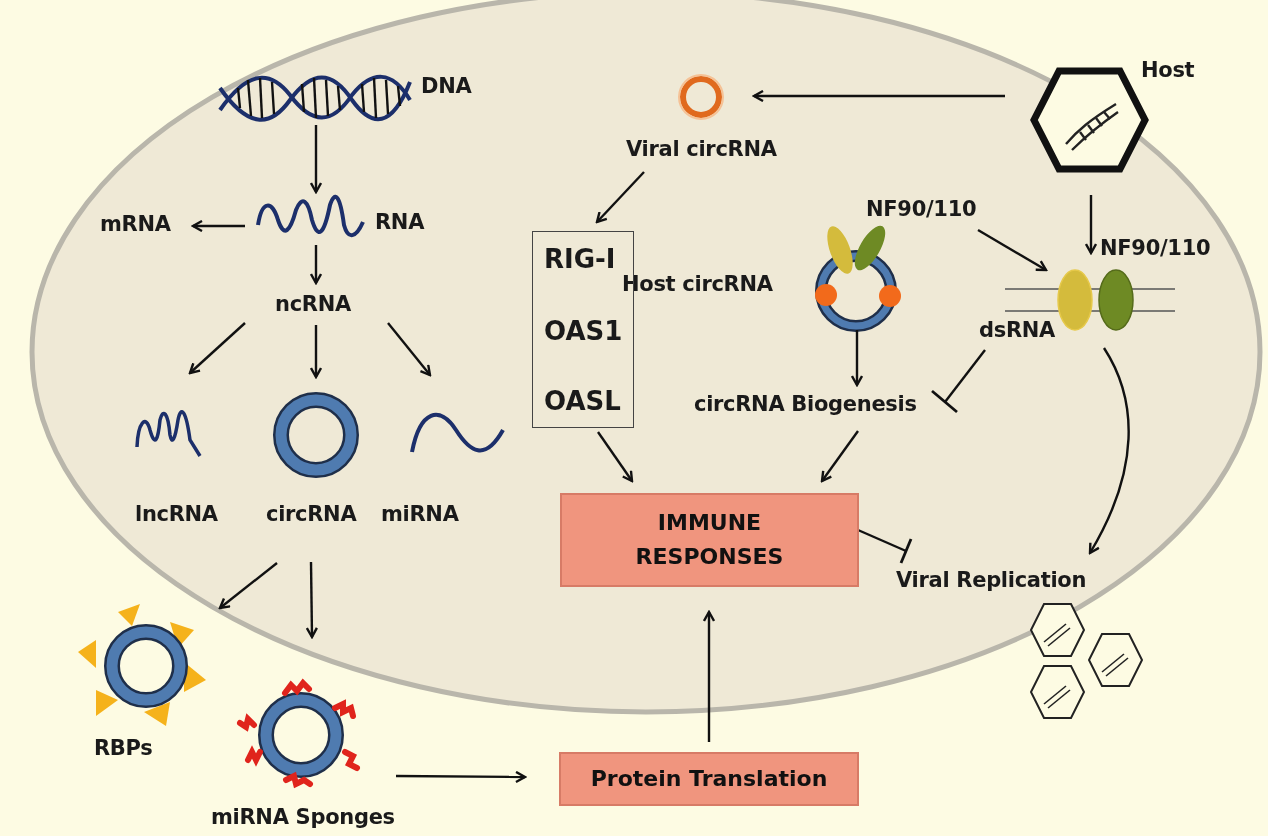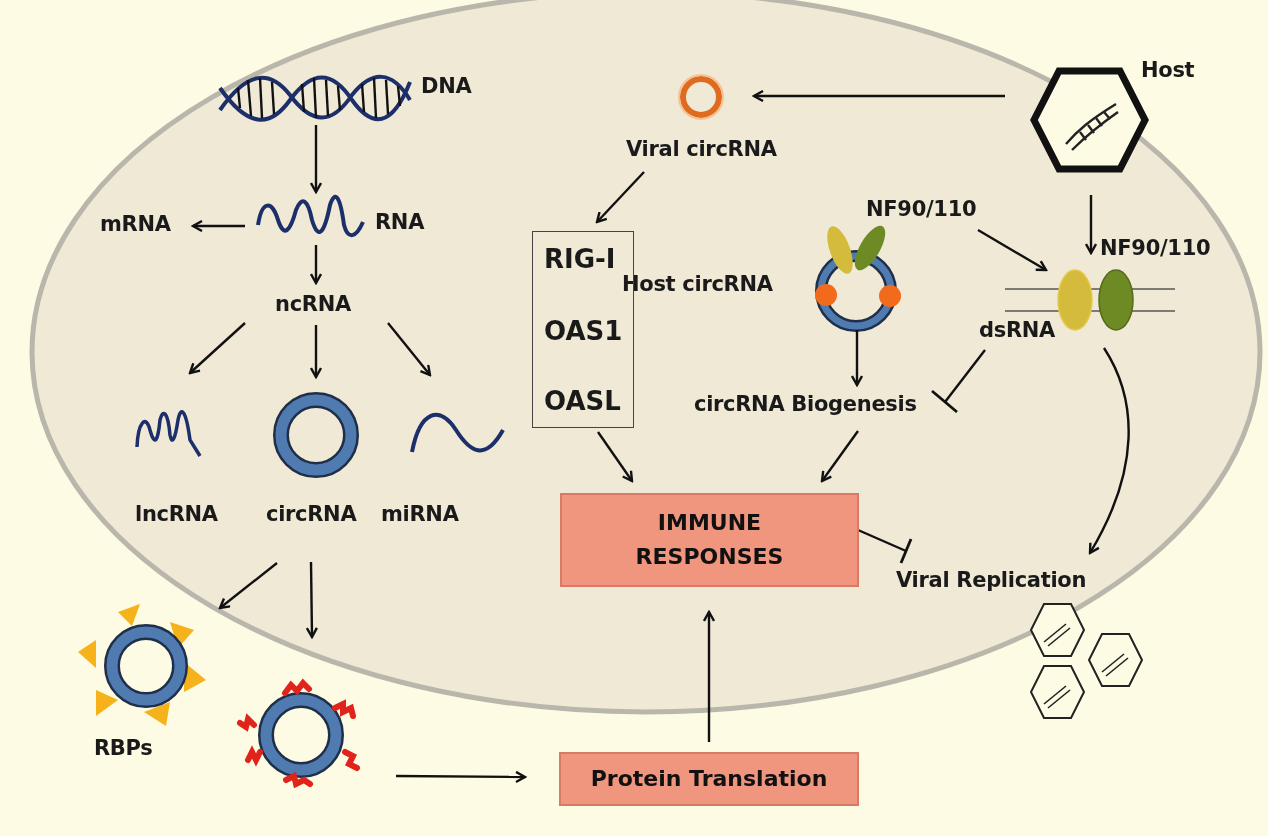--- a/index.html
+++ b/index.html
@@ -159,20 +159,21 @@
 </svg>
 
 <div class="lbl" style="left:421px;top:74px">DNA</div>
 <div class="lbl" style="left:375px;top:210px">RNA</div>
 <div class="lbl" style="left:100px;top:212px">mRNA</div>
 <div class="lbl" style="left:275px;top:292px">ncRNA</div>
 <div class="lbl" style="left:135px;top:502px">lncRNA</div>
 <div class="lbl" style="left:266px;top:502px">circRNA</div>
 <div class="lbl" style="left:381px;top:502px">miRNA</div>
 <div class="lbl" style="left:94px;top:736px">RBPs</div>
+<div class="lbl" style="left:211px;top:805px">miRNA Sponges</div>
 <div class="lbl" style="left:626px;top:137px">Viral circRNA</div>
 <div class="lbl" style="left:1141px;top:58px">Host</div>
 <div class="lbl" style="left:622px;top:272px">Host circRNA</div>
 <div class="lbl" style="left:866px;top:197px">NF90/110</div>
 <div class="lbl" style="left:1100px;top:236px">NF90/110</div>
 <div class="lbl" style="left:979px;top:318px">dsRNA</div>
 <div class="lbl" style="left:694px;top:392px">circRNA Biogenesis</div>
 <div class="lbl" style="left:896px;top:568px">Viral Replication</div>
 
 <div class="sensor-box">

